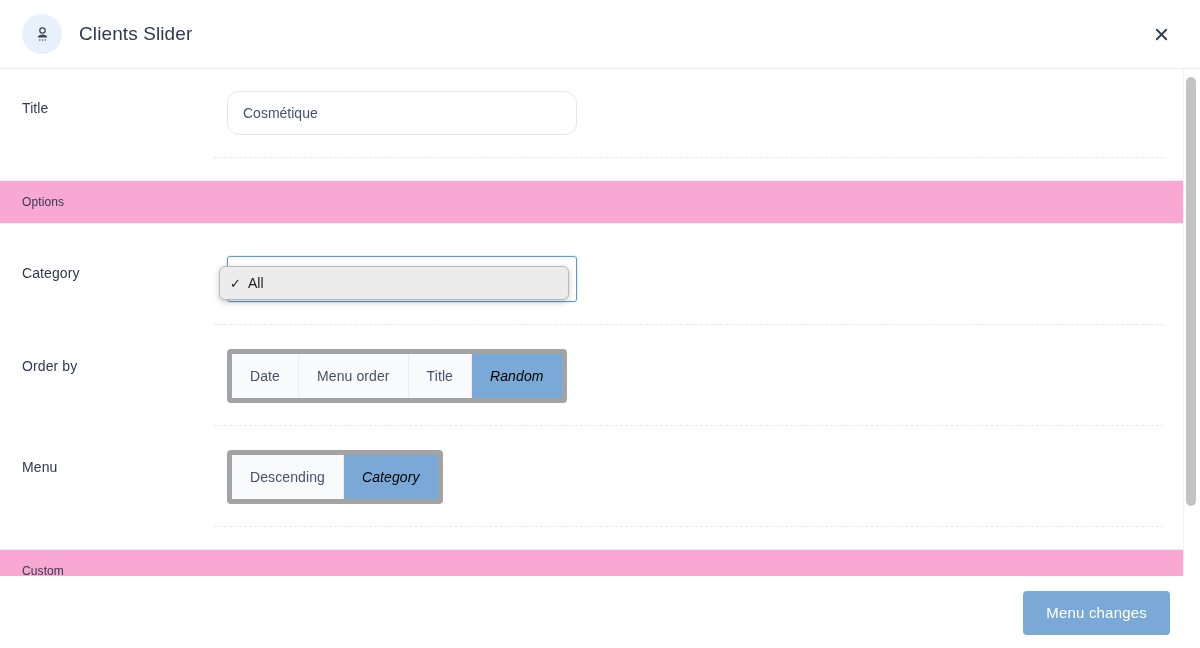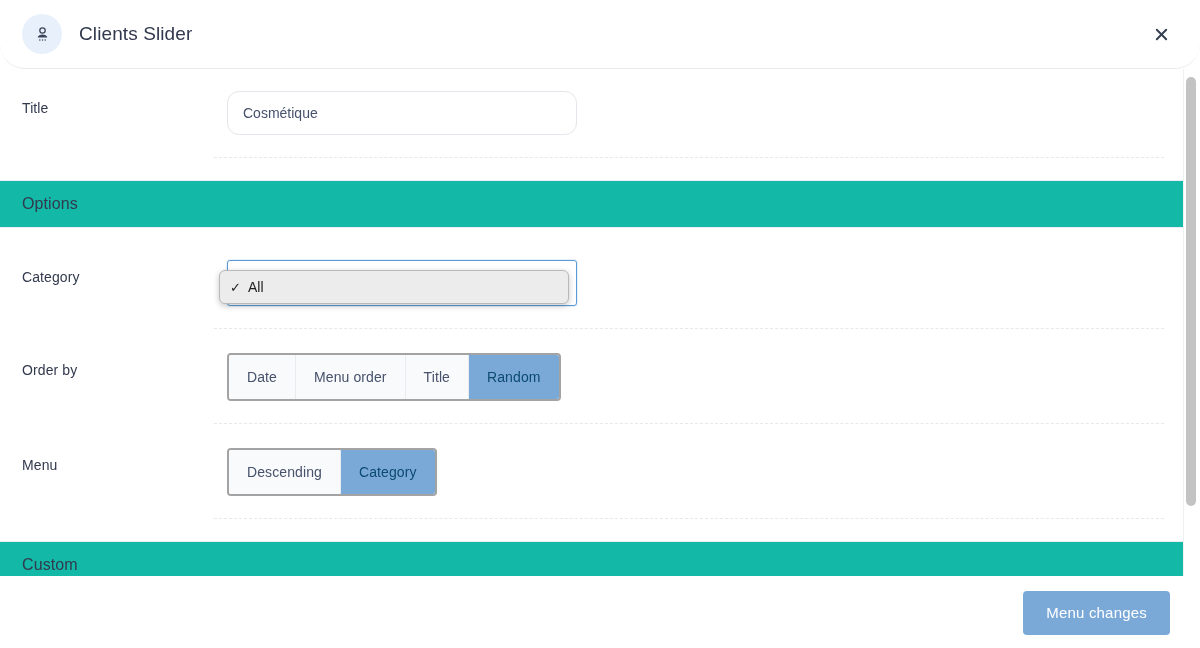--- a/index.html
+++ b/index.html
@@ -24,21 +24,20 @@
   
   .modal-header {
     position: relative;
     height: 69px;
     flex: 0 0 69px;
     border-bottom: 1px solid #e8eaee;
     display: flex;
     align-items: center;
     padding: 0 22px;
     background: #ffffff;
-    border-radius: 25px;
   }
   .header-icon-circle {
     width: 40px; height: 40px;
     border-radius: 50%;
     background: #e8f1fb;
     display: flex;
     align-items: center;
     justify-content: center;
     flex: 0 0 40px;
   }
@@ -75,25 +74,25 @@
   }
   .scroll-content {
     position: absolute;
     top: 0; left: 0;
     width: 1186px;
     height: 100%;
     overflow: hidden;
   }
 
   .section-header {
-    background: #14b8a6;
+    background: #f9a8d4;
     border-top: 1px solid #eceef1;
     border-bottom: 1px solid #eceef1;
     padding: 14px 0 14px 22px;
-    font-size: 16px;
+    font-size: 12px;
     color: #32394e;
     letter-spacing: 0.1px;
   }
 
   .field-row {
     display: flex;
     align-items: flex-start;
     padding: 0 22px;
     position: relative;
     gap: 13px;
@@ -173,40 +172,41 @@
     color: #1d1d1d;
     line-height: 1;
   }
   .opt-label { margin-left: 2px; }
 
   
   .btn-group {
     display: inline-flex;
     border-radius: 4px;
     overflow: hidden;
-    border: 2px solid #a3a3a3;
+    border: 5px solid #a3a3a3;
     justify-content: space-between;
   }
   .btn-group .seg {
     background: #f9fafb;
     border: none;
     border-right: 1px solid #e9ebef;
     padding: 0 18px;
     height: 44px;
     font-size: 14px;
     color: #46516b;
     font-family: "Liberation Sans", sans-serif;
     cursor: pointer;
     letter-spacing: 0.1px;
     white-space: nowrap;
   }
   .btn-group .seg:last-child { border-right: none; }
   .btn-group .seg.active {
     background: #7aa9d8;
-    color: #0c4a6e;
+    color: #000000;
+    font-style: italic;
   }
 
   
   .modal-footer {
     flex: 0 0 72px;
     height: 72px;
     background: #ffffff;
     display: flex;
     align-items: center;
     justify-content: flex-end;

